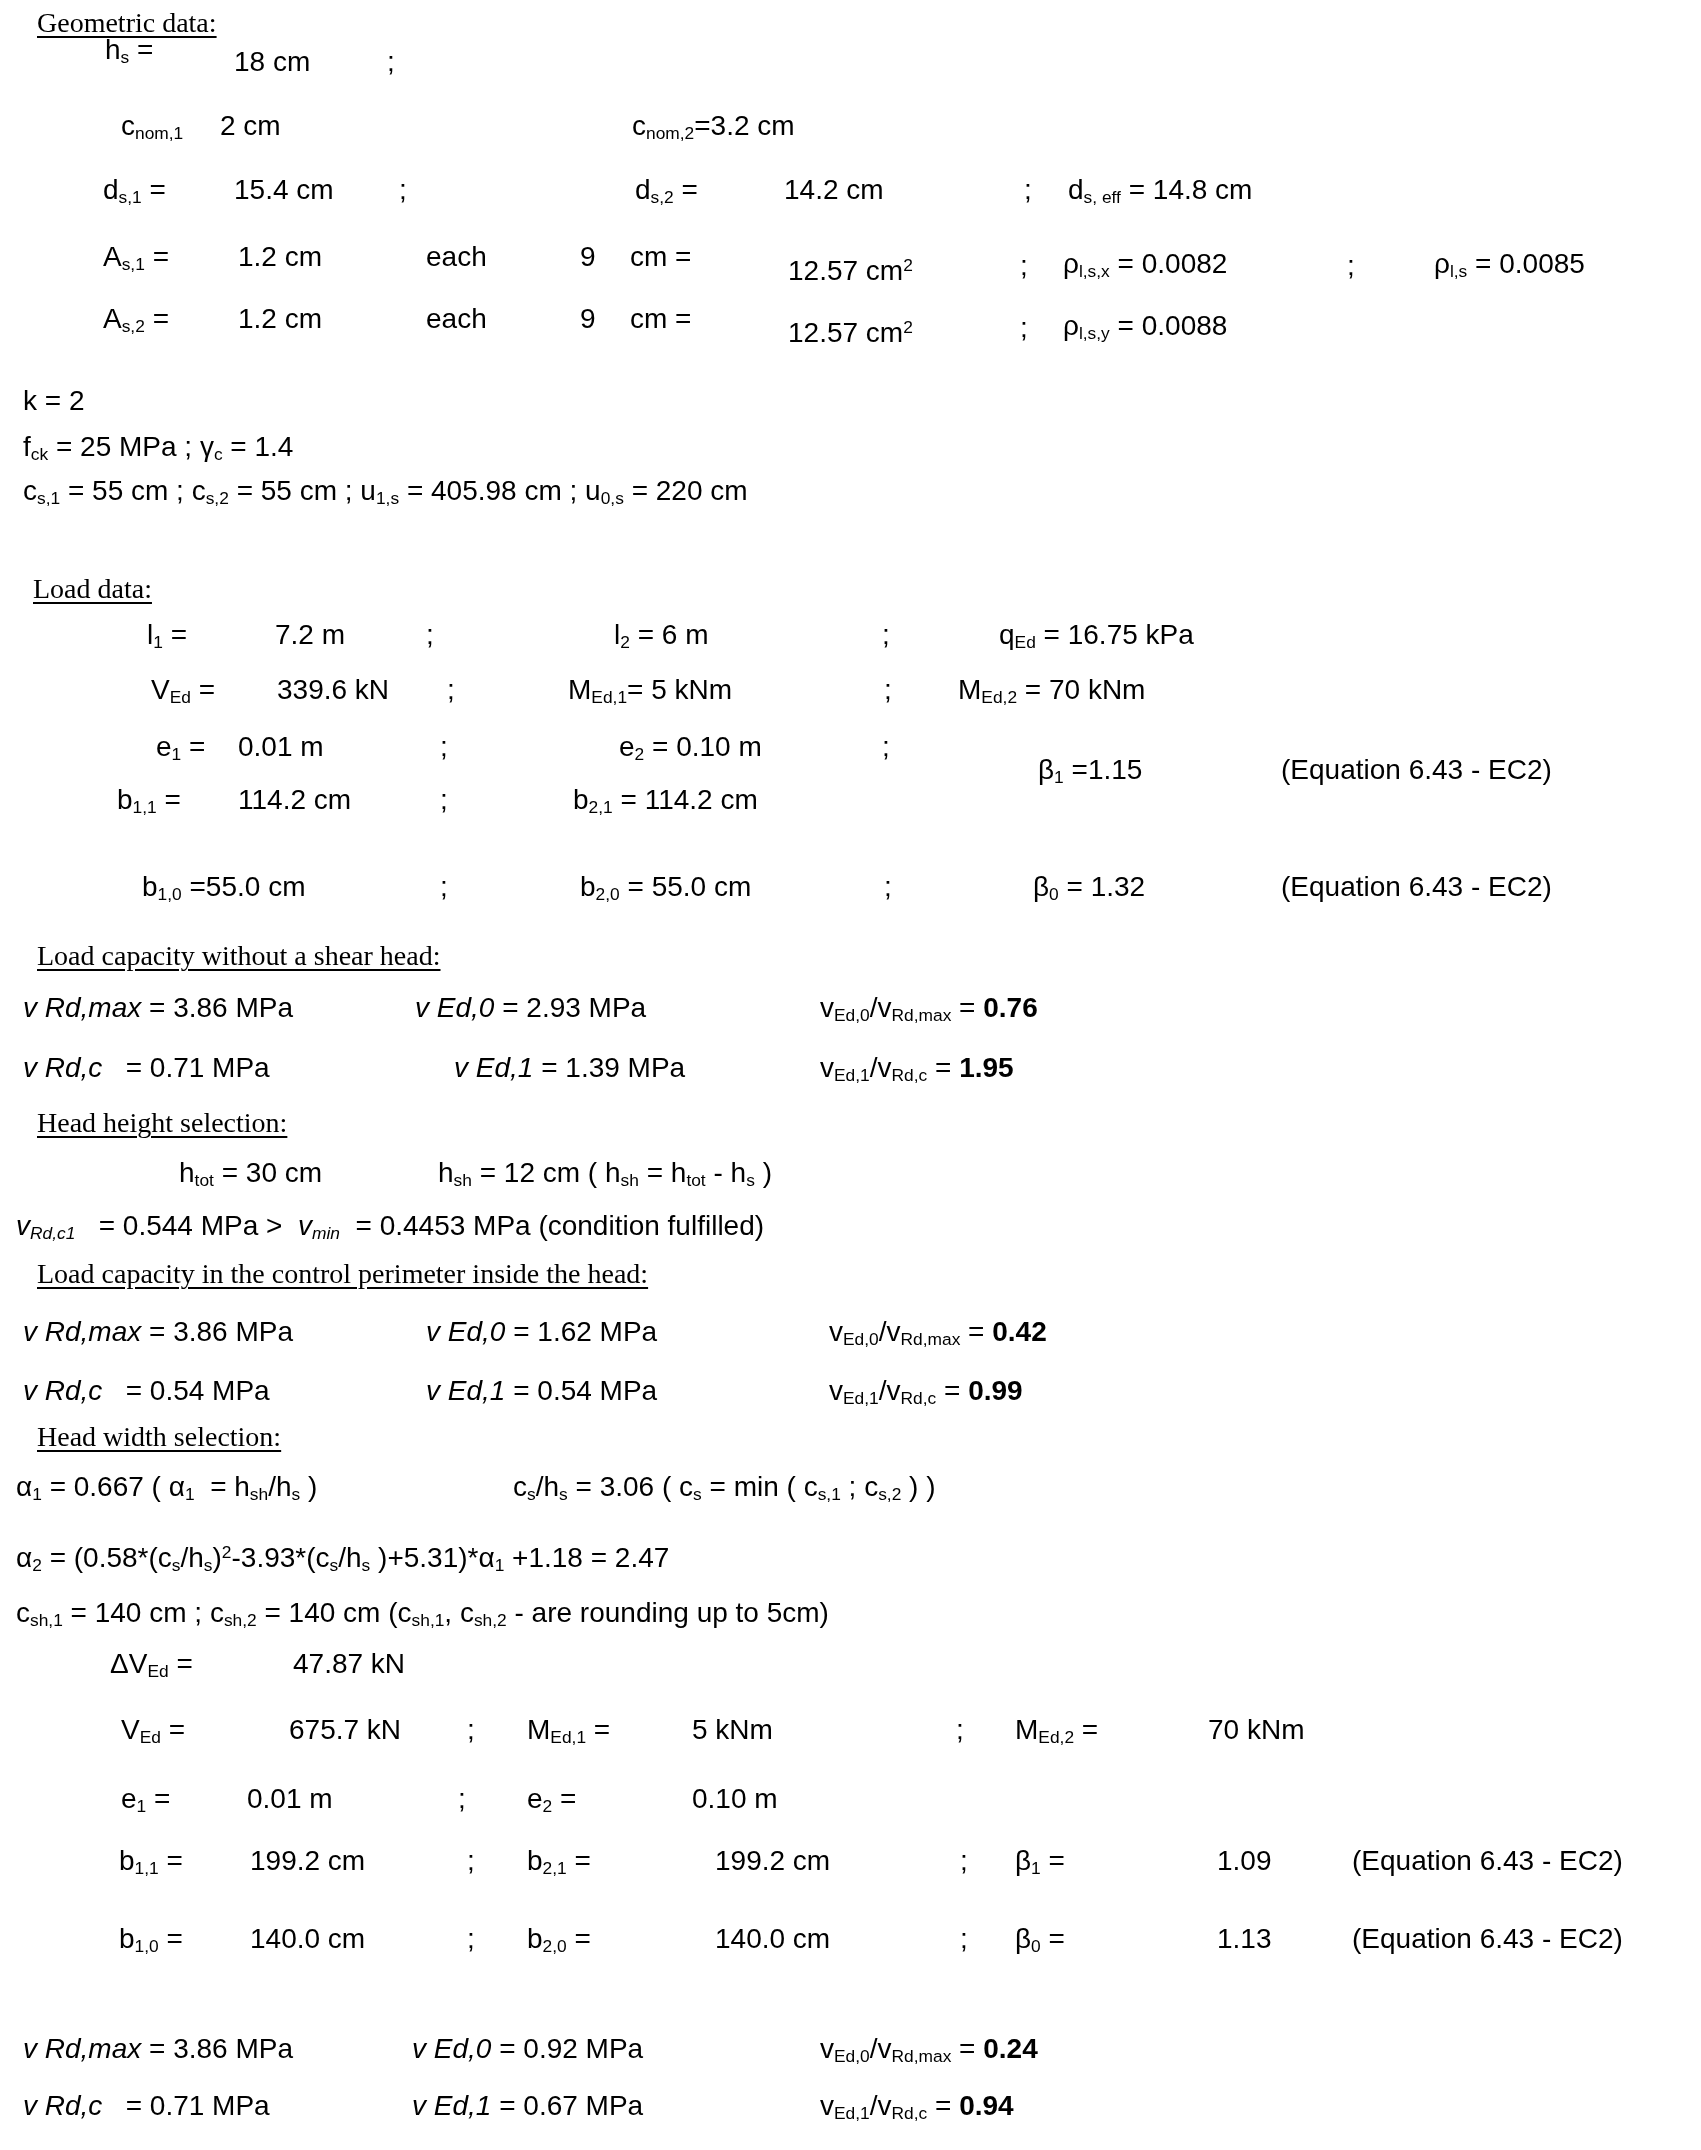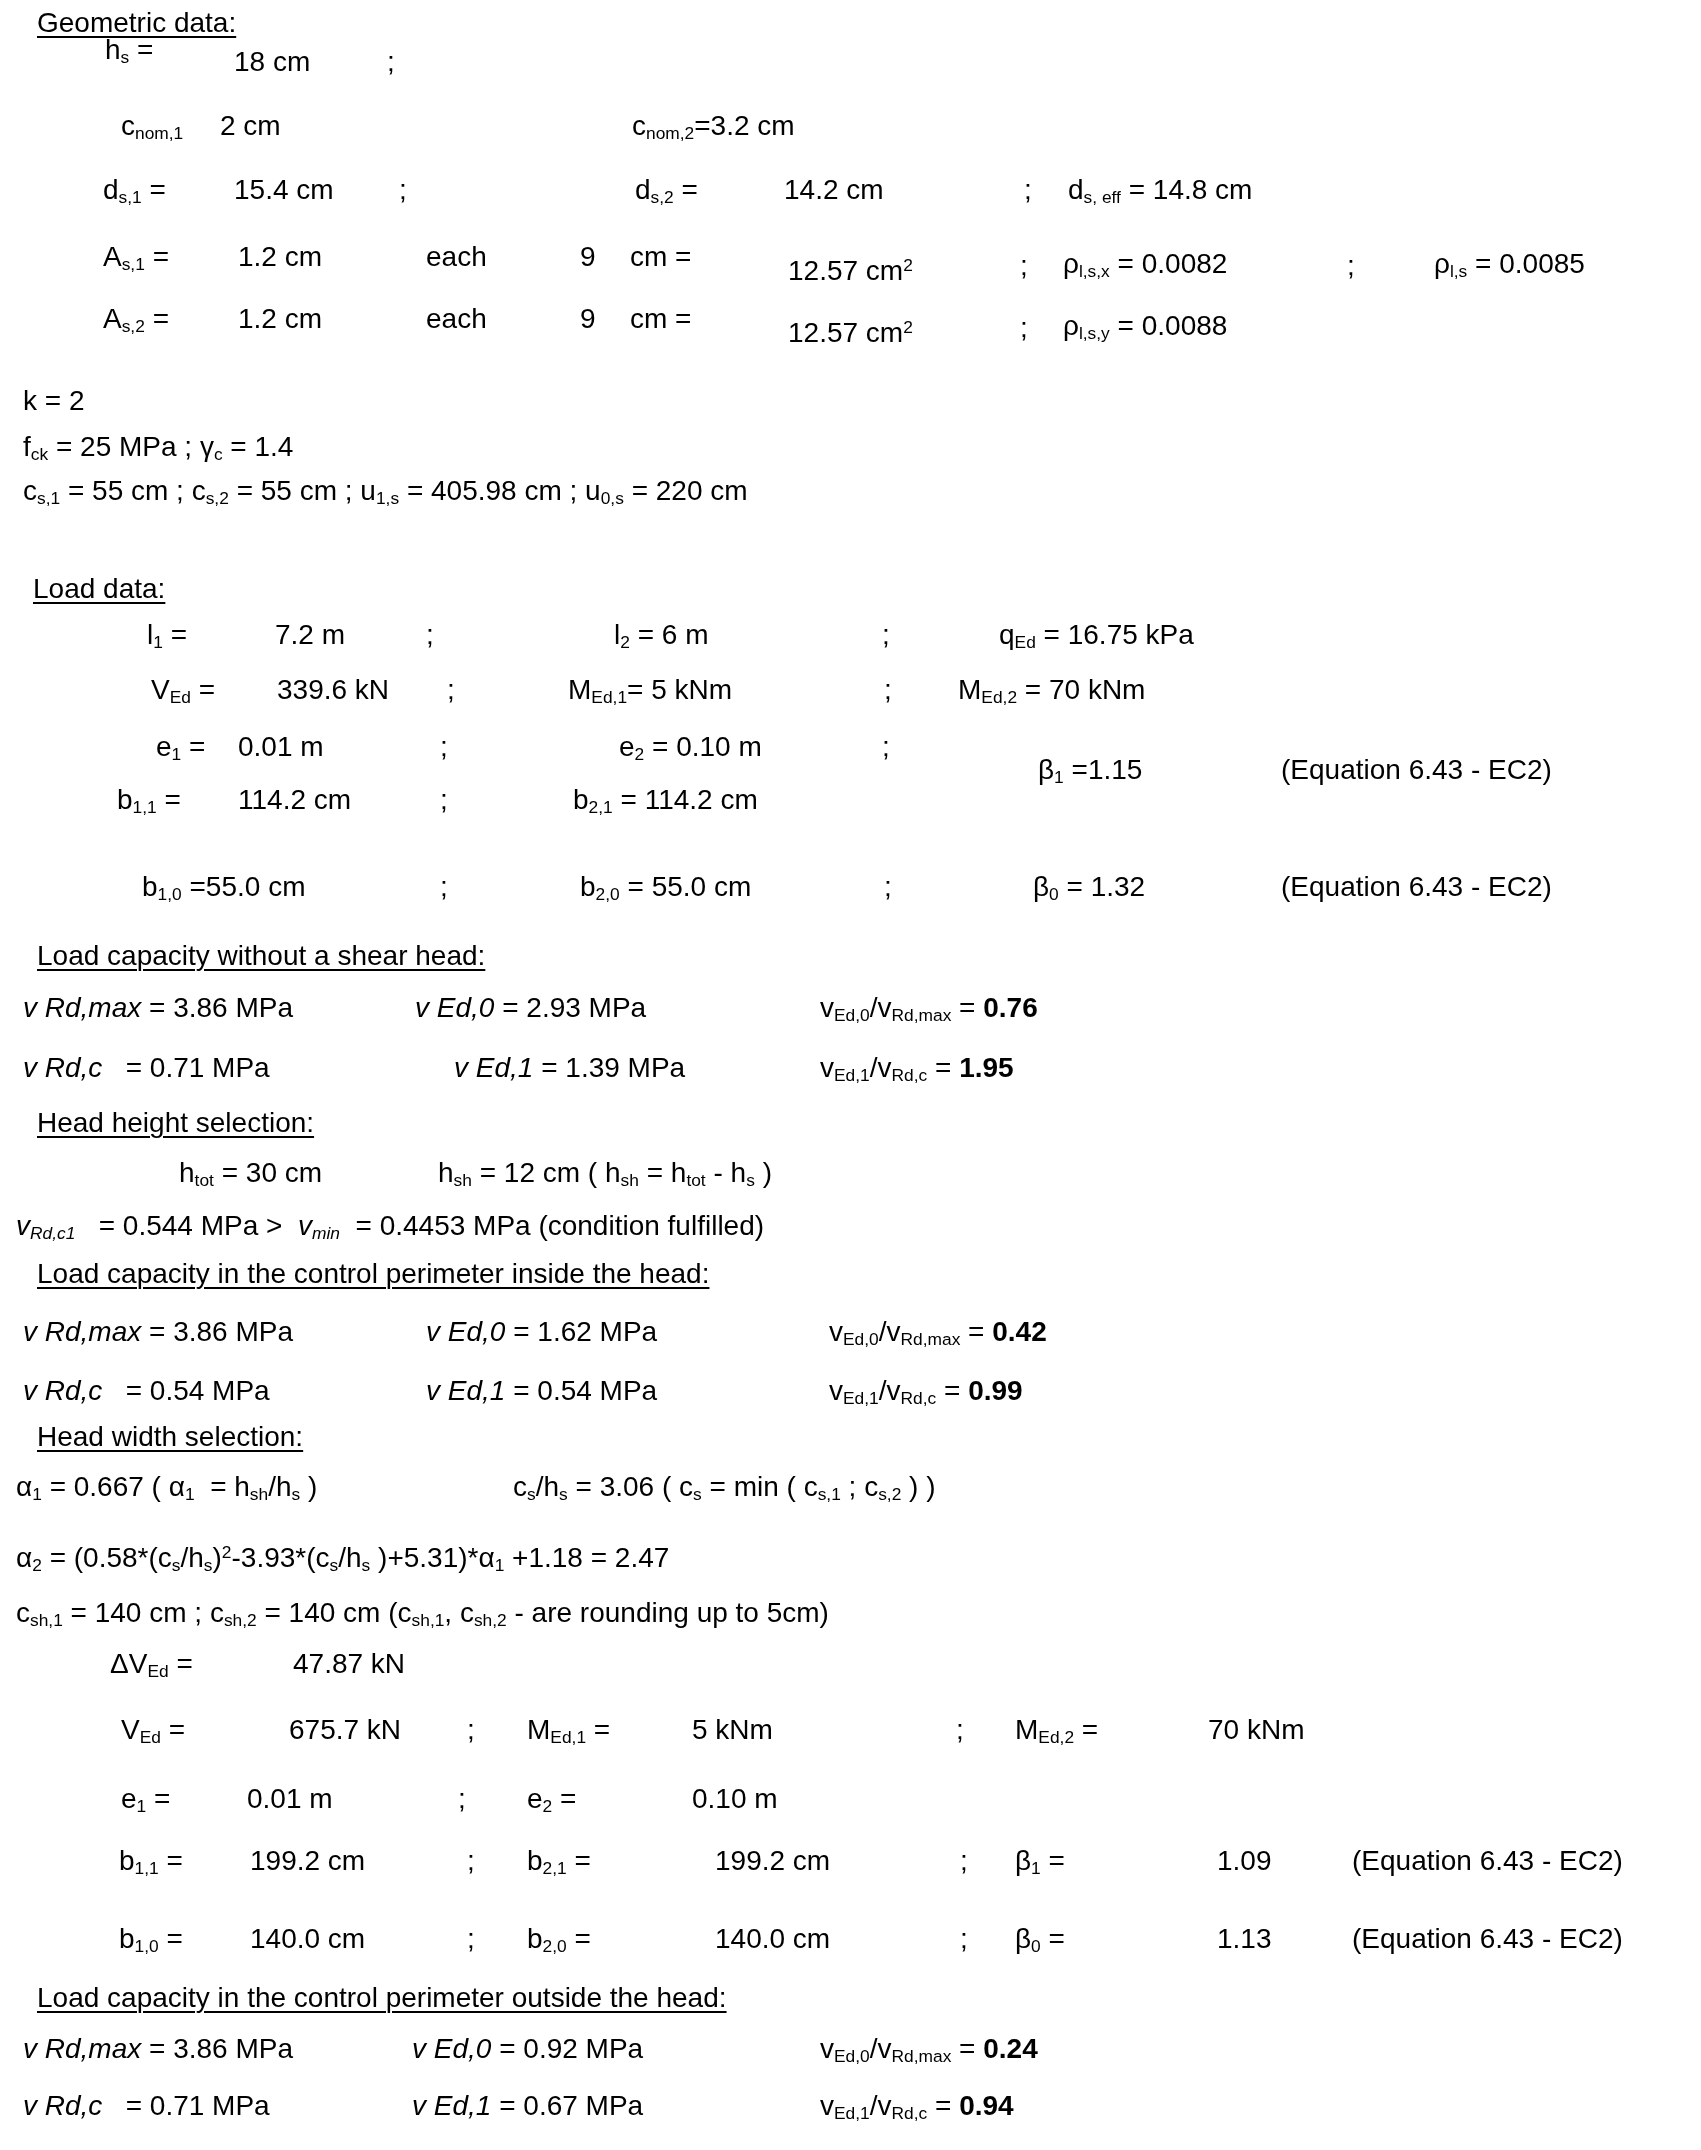--- a/index.html
+++ b/index.html
@@ -26,20 +26,21 @@
   .t {
     position: absolute;
     white-space: nowrap;
     font-size: 28px;
     line-height: 1.0;
   }
   .hdr {
     text-decoration: underline;
     text-underline-offset: 3.7px;
     text-decoration-thickness: 2.3px;
+    font-family: Liberation Serif, serif;
   }
   sub {
     font-size: 0.62em;
     vertical-align: -0.22em;
     line-height: 0;
   }
   sup {
     font-size: 0.62em;
     vertical-align: 0.52em;
     line-height: 0;
@@ -201,21 +202,20 @@
   <div class="t" style="left:119px; top:1925px;"><span>b</span><sub>1,0</sub> <span>=</span></div>
   <div class="t" style="left:250px; top:1925px;">140.0 cm</div>
   <div class="t" style="left:467px; top:1925px;">;</div>
   <div class="t" style="left:527px; top:1925px;"><span>b</span><sub>2,0</sub> <span>=</span></div>
   <div class="t" style="left:715px; top:1925px;">140.0 cm</div>
   <div class="t" style="left:960px; top:1925px;">;</div>
   <div class="t" style="left:1015px; top:1925px;"><span>β</span><sub>0</sub> <span>=</span></div>
   <div class="t" style="left:1217px; top:1925px;">1.13</div>
   <div class="t" style="left:1352px; top:1925px;">(Equation 6.43 - EC2)</div>
 
-  <div class="t hdr" style="left:37px; top:1984px;">Load capacity in the control perimeter outside the head:</div>
 
   <div class="t" style="left:23px; top:2035px;"><span class="it">v</span> <span class="it">Rd,max</span> <span>= 3.86 MPa</span></div>
   <div class="t" style="left:412px; top:2035px;"><span class="it">v</span> <span class="it">Ed,0</span> <span>= 0.92 MPa</span></div>
   <div class="t" style="left:820px; top:2035px;"><span>v</span><sub>Ed,0</sub><span>/v</span><sub>Rd,max</sub> <span>=</span> <span class="bd">0.24</span></div>
 
   <div class="t" style="left:23px; top:2092px;"><span class="it">v</span> <span class="it">Rd,c</span>&nbsp;&nbsp; <span>= 0.71 MPa</span></div>
   <div class="t" style="left:412px; top:2092px;"><span class="it">v</span> <span class="it">Ed,1</span> <span>= 0.67 MPa</span></div>
   <div class="t" style="left:820px; top:2092px;"><span>v</span><sub>Ed,1</sub><span>/v</span><sub>Rd,c</sub> <span>=</span> <span class="bd">0.94</span></div>
 
 </div>

